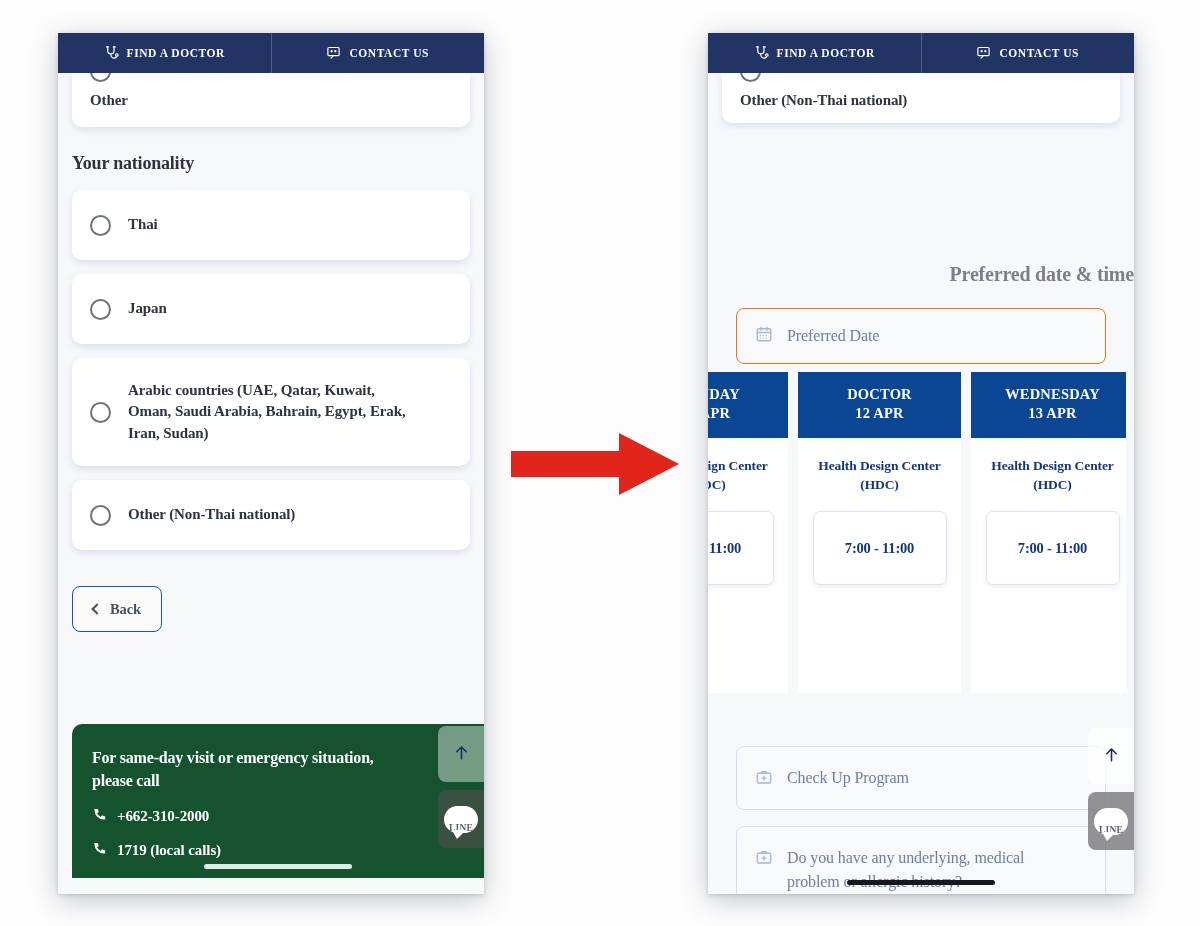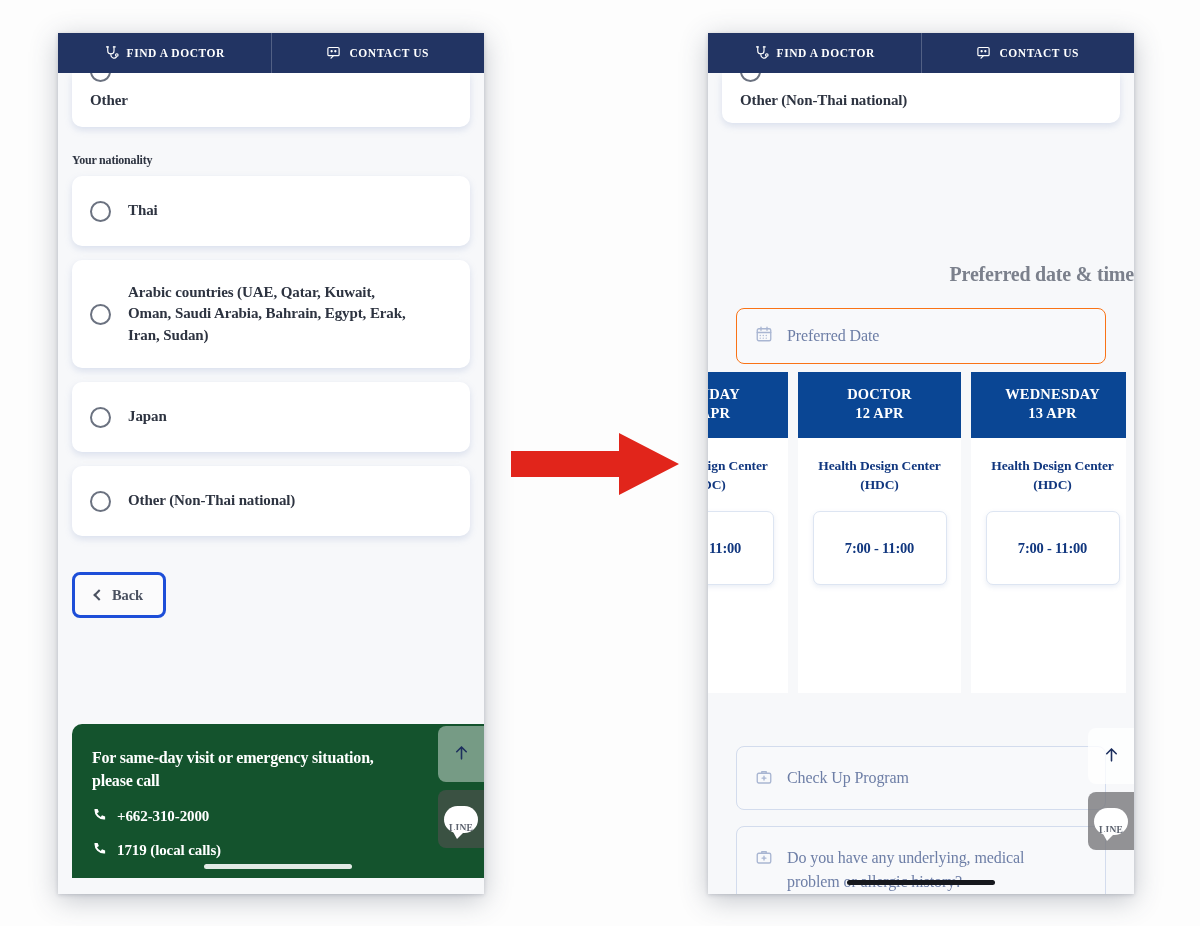--- a/index.html
+++ b/index.html
@@ -108,36 +108,36 @@
     height: 54px;
     align-items: flex-start;
     padding-top: 0;
     border-radius: 0 0 10px 10px;
     flex-direction: column;
   }
   .opt-card.clipped .radio { margin-top: -12px; }
   .opt-card.clipped .opt-label { margin-top: -9px; }
 
   .section-title {
-    font-size: 12px;
+    font-size: 18px;
     font-weight: 700;
     color: #2d3340;
     letter-spacing: -0.2px;
-    margin: 26px 0 8px 14px;
+    margin: 26px 0 16px 14px;
   }
 
   
   .back-btn {
     margin: 22px 0 0 14px;
     display: inline-flex;
     align-items: center;
     gap: 9px;
     height: 46px;
     padding: 0 20px;
-    border: 3px solid #1d4ed8;
+    border: 1px solid #1d4ed8;
     border-radius: 8px;
     background: #fbfbfc;
     font-size: 14.5px;
     font-weight: 700;
     color: #4a5160;
     letter-spacing: -0.1px;
   }
   .chev-left {
     width: 8px; height: 8px;
     border-left: 2px solid #4a5160;
@@ -396,28 +396,28 @@
           <span class="opt-label">Other</span>
         </div>
 
         <div class="section-title">Your nationality</div>
 
         <div class="opt-card">
           <span class="radio"></span>
           <span class="opt-label">Thai</span>
         </div>
 
+        <div class="opt-card">
+          <span class="radio"></span>
+          <span class="opt-label">Japan</span>
+        </div>
+
         <div class="opt-card" style="min-height:108px;">
           <span class="radio"></span>
           <span class="opt-label" style="max-width:278px;">Arabic countries (UAE, Qatar, Kuwait, Oman, Saudi Arabia, Bahrain, Egypt, Erak, Iran, Sudan)</span>
-        </div>
-
-        <div class="opt-card">
-          <span class="radio"></span>
-          <span class="opt-label">Japan</span>
         </div>
 
         <div class="opt-card">
           <span class="radio"></span>
           <span class="opt-label">Other (Non-Thai national)</span>
         </div>
 
         <div class="back-btn">
           <span class="chev-left"></span>
           <span>Back</span>

